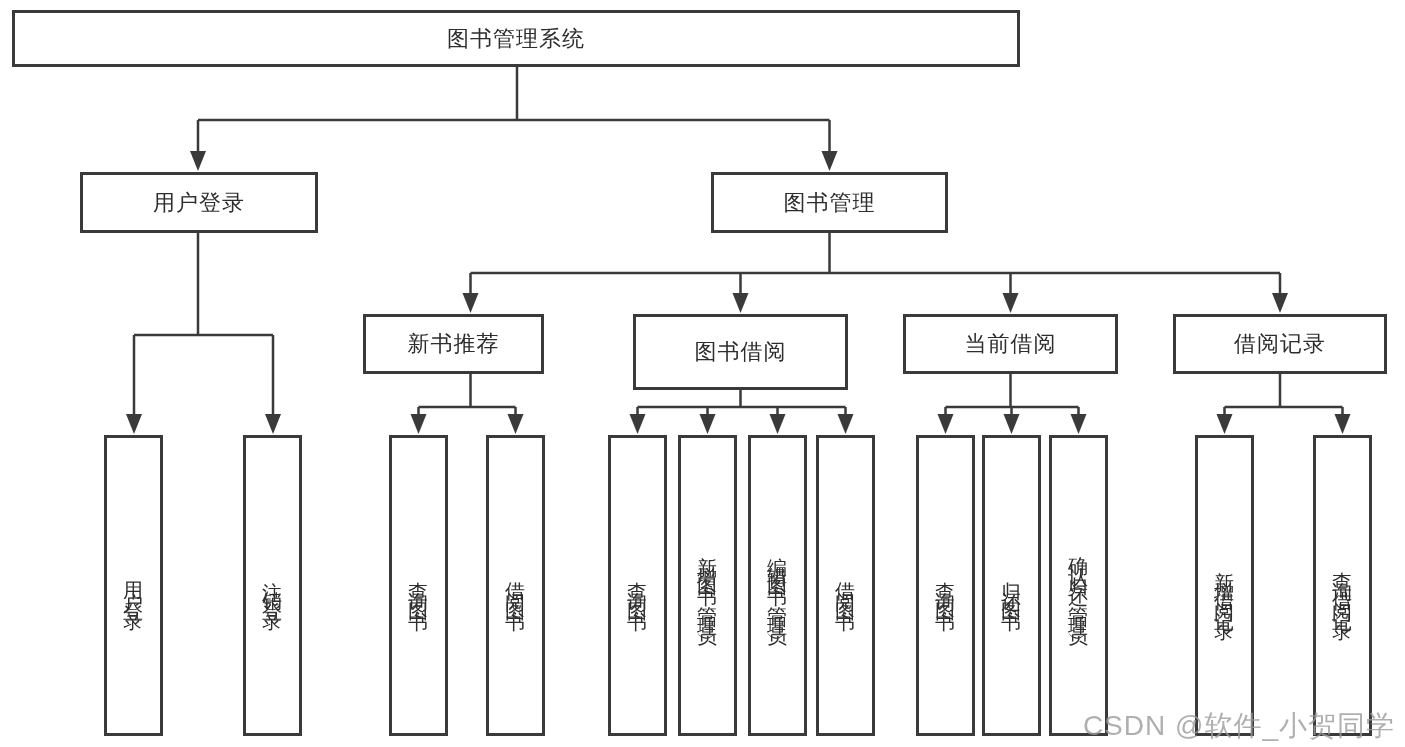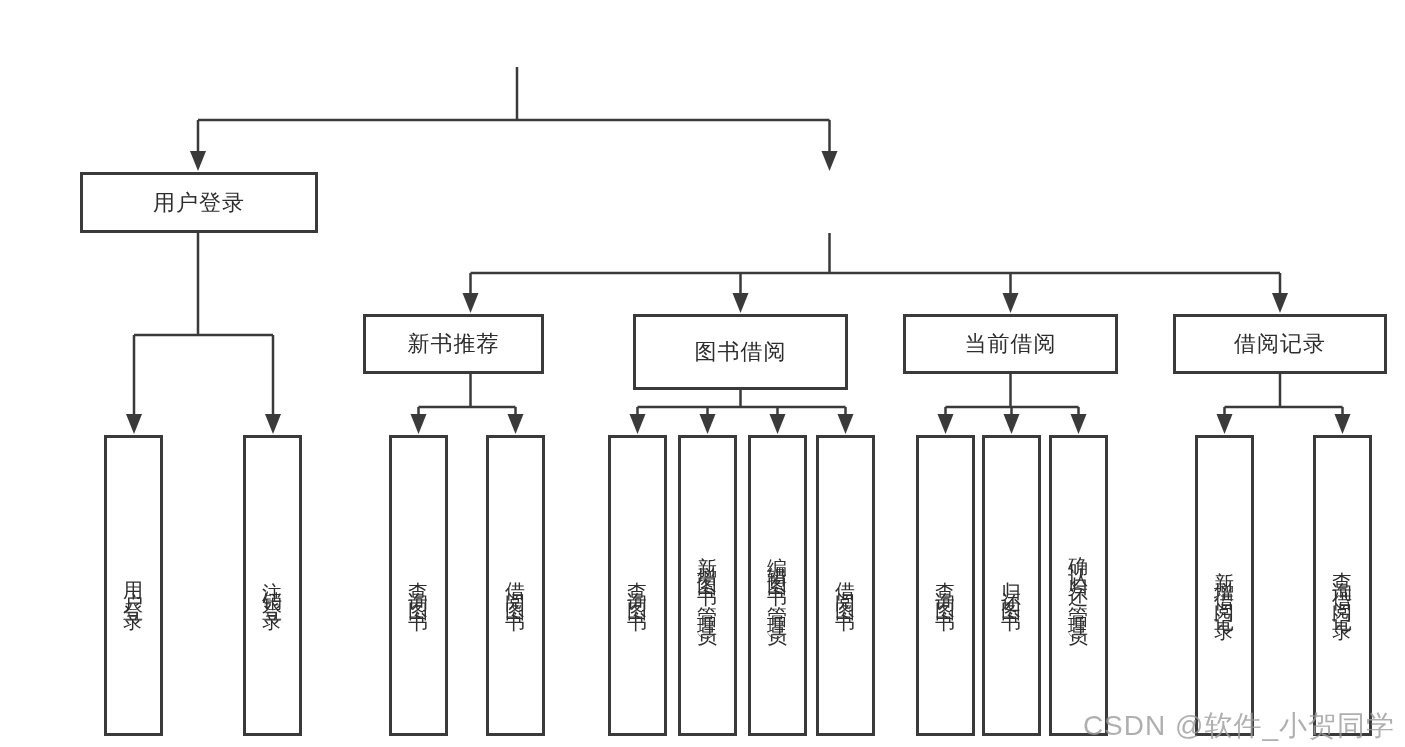--- a/index.html
+++ b/index.html
@@ -107,23 +107,29 @@
       <polygon points="769.5,414 785.5,414 777.5,434"></polygon>
       <polygon points="837.5,414 853.5,414 845.5,434"></polygon>
       <polygon points="937.5,414 953.5,414 945.5,434"></polygon>
       <polygon points="1003.5,414 1019.5,414 1011.5,434"></polygon>
       <polygon points="1070.5,414 1086.5,414 1078.5,434"></polygon>
       <polygon points="1216.5,414 1232.5,414 1224.5,434"></polygon>
       <polygon points="1334.5,414 1350.5,414 1342.5,434"></polygon>
     </g>
   </svg>
 
+  <div class="hbox" style="left:12px; top:10px; width:1008px; height:57px;">
+    <span>图书管理系统</span>
+  </div>
 
   <div class="hbox" style="left:80px; top:172px; width:238px; height:61px;">
     <span>用户登录</span>
+  </div>
+  <div class="hbox" style="left:711px; top:172px; width:237px; height:61px;">
+    <span>图书管理</span>
   </div>
 
   <div class="hbox" style="left:363px; top:314px; width:181px; height:60px;text-align:right;">
     <span>新书推荐</span>
   </div>
   <div class="hbox" style="left:633px; top:314px; width:215px; height:76px;">
     <span>图书借阅</span>
   </div>
   <div class="hbox" style="left:1173px; top:314px; width:214px; height:60px;">
     <span>借阅记录</span>

